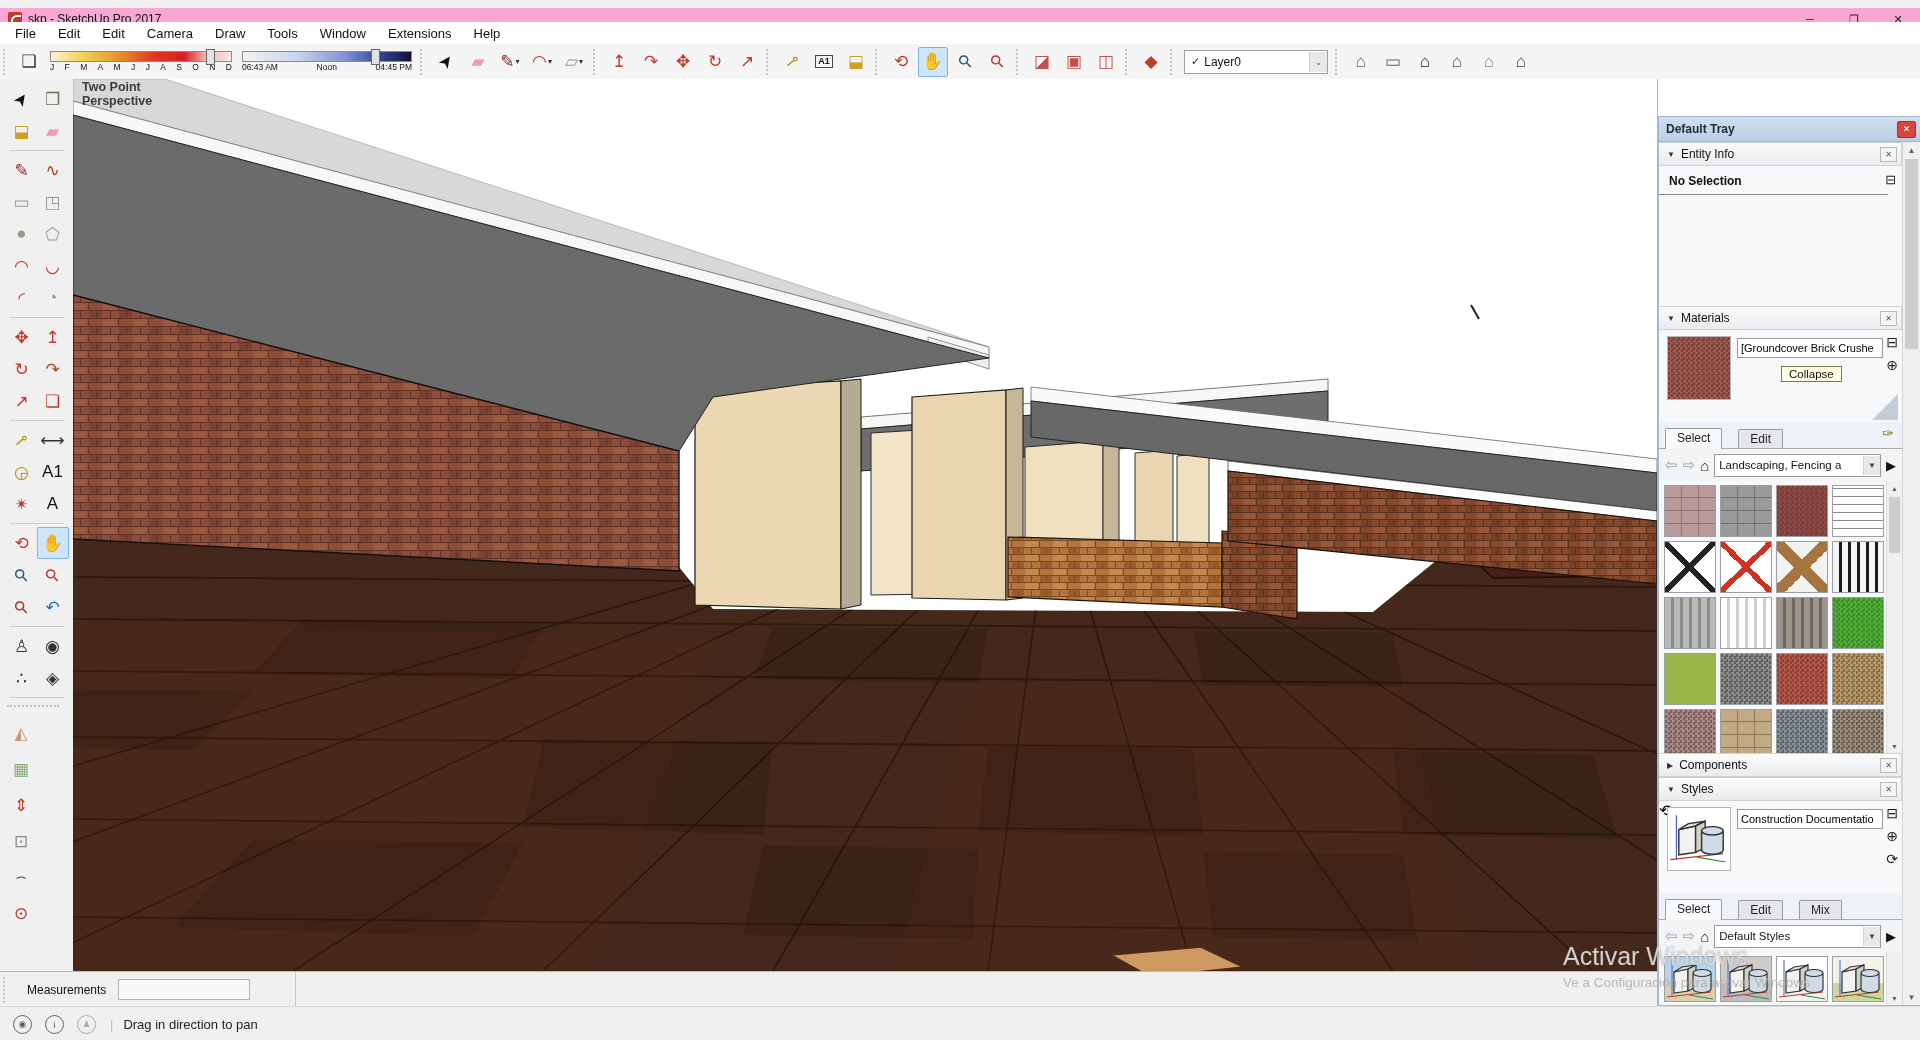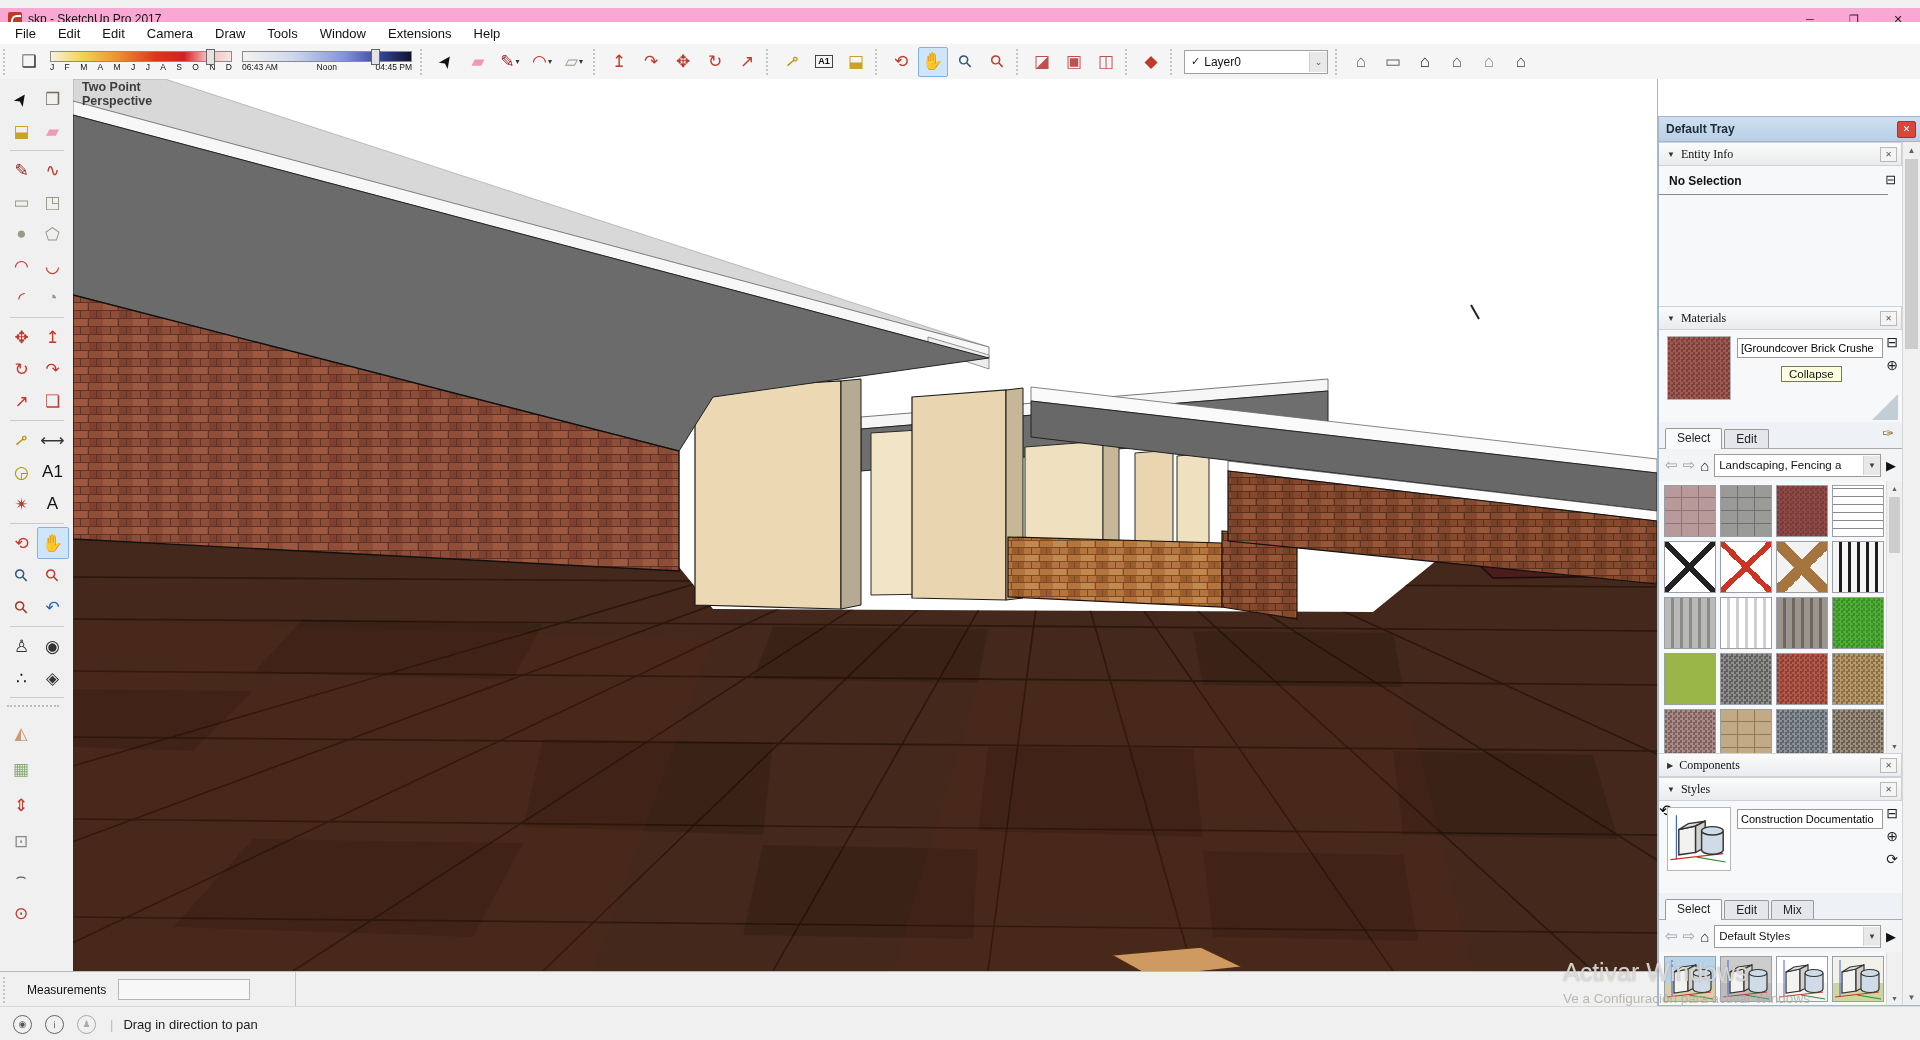--- a/index.html
+++ b/index.html
@@ -43,21 +43,21 @@
   .picon.active{background:#cfe6fa;border-color:#7fb2e5;}
   .pdiv{grid-column:1 / span 2;height:7px;position:relative;}
   .pdiv:after{content:"";position:absolute;left:4px;right:4px;top:3px;border-top:1px solid #cccccc;}
   #sandbox{padding:2px 0 0 5px;}
   #sandbox .sgrip{width:52px;height:8px;border-top:2px dotted #bdbdbd;margin:2px 0 2px 2px;}
   #sandbox .picon{margin-bottom:4px;}
   
   #viewport{position:absolute;left:73px;top:79px;width:1584px;height:892px;background:#fff;overflow:hidden;}
   #camera-label{position:absolute;left:9px;top:2px;width:92px;font-size:12.5px;line-height:1.1;color:#3d3d3d;z-index:5;font-weight:bold;}
   #watermark{position:absolute;left:1563px;top:942px;z-index:60;pointer-events:none;}
-  #wm1{font-size:25px;color:rgba(224,220,216,0.92);text-shadow:0 0 2px rgba(90,90,90,0.45);font-weight:300;margin-top:16px;}
+  #wm1{font-size:25px;color:rgba(224,220,216,0.92);text-shadow:0 0 2px rgba(90,90,90,0.45);font-weight:300;}
   #wm2{font-size:13.5px;color:rgba(178,172,166,0.85);margin-top:4px;}
   
   #measbar{position:absolute;left:0;top:971px;width:1657px;height:35px;background:#f0f0f0;border-top:1px solid #b9b9b9;display:flex;align-items:center;}
   #measbox{width:295px;height:100%;border-right:1px solid #c6c6c6;display:flex;align-items:center;background:#f0f0f0;box-shadow:inset 0 -1px 0 #dcdcdc;}
   #measlabel{font-size:12px;color:#111;margin-left:14px;}
   #measvalue{width:130px;height:19px;background:#f7f7f7;border:1px solid #b5b5b5;margin-left:12px;font-size:11px;}
   
   #statusbar{position:absolute;left:0;top:1006px;width:1920px;height:34px;background:#f0f0f0;border-top:1px solid #dadada;display:flex;align-items:center;}
   .sicon{width:17px;height:17px;border:1.6px solid #666;border-radius:50%;display:flex;align-items:center;justify-content:center;font-size:9px;color:#555;margin-left:13px;}
   .sicon.dim{border-color:#aaa;color:#aaa;}
@@ -66,37 +66,37 @@
   
   #tray-region{position:absolute;left:1657px;top:79px;width:263px;height:927px;background:#ffff;border-left:1px solid #b5b5b5;background:#fff;}
   #tray{position:absolute;left:0;top:37px;width:263px;height:890px;background:#eef1f5;border:1px solid #9fb6cc;box-sizing:border-box;display:flex;flex-direction:column;}
   #tray-titlebar{height:24px;background:linear-gradient(#cfdff0,#b9cfe6);display:flex;align-items:center;border-bottom:1px solid #9fb6cc;}
   #tray-title{font-size:12px;font-weight:bold;color:#1c2a3a;margin-left:7px;flex:1;}
   #tray-close{width:17px;height:15px;background:#d8473a;color:#fff;font-size:9px;display:flex;align-items:center;justify-content:center;border-radius:2px;margin-right:4px;border:1px solid #a53328;}
   #tray-body{flex:1;display:flex;min-height:0;}
   #tray-sections{width:244px;display:flex;flex-direction:column;min-width:0;}
   .sec-header{height:22px;background:linear-gradient(#fbfbfb,#e9ebee);border:1px solid #cdd2d8;border-left:none;display:flex;align-items:center;font-size:12px;}
   .sec-header .tri{font-size:8px;color:#333;margin:0 6px 0 8px;}
-  .sec-header .sec-title{flex:1;color:#111;font-family:Liberation Serif, serif;}
+  .sec-header .sec-title{flex:1;color:#111;}
   .sec-header .sec-close{width:15px;height:13px;border:1px solid #b9b9b9;background:#f4f4f4;color:#555;font-size:8px;display:flex;align-items:center;justify-content:center;margin-right:4px;}
   .sec-body{background:#f7f8f9;position:relative;}
   #entity-body{height:140px;}
   #no-selection{font-size:12px;font-weight:bold;color:#111;padding:8px 0 6px 10px;border-bottom:1px solid #8a8a8a;margin-right:14px;}
   .ptoggle{position:absolute;right:6px;top:6px;font-size:13px;color:#222;}
   
   #mat-preview-row{height:92px;position:relative;}
   #mat-thumb{position:absolute;left:8px;top:6px;width:62px;height:62px;border:1px solid #b5b5b5;
      background:repeating-conic-gradient(#9e5a52 0% 25%, #7e423c 0% 50%) 0 0 / 5px 5px;}
   #mat-name{position:absolute;left:78px;top:8px;width:138px;height:18px;border:1px solid #9a9a9a;background:#fff;font-size:11px;font-family:"Liberation Sans",sans-serif;padding:0 3px;}
   #mat-tooltip{position:absolute;left:122px;top:36px;background:#ffffe1;border:1px solid #7a7a52;font-size:11.5px;padding:1px 7px;color:#111;z-index:8;}
   .side-icons{position:absolute;right:4px;top:4px;display:flex;flex-direction:column;align-items:center;}
   .side-icons span{margin-bottom:7px;font-size:14px;color:#222;}
   #mat-corner{position:absolute;right:4px;bottom:2px;width:0;height:0;border-left:26px solid transparent;border-bottom:26px solid #c3cdd6;}
   .tabrow{height:26px;display:flex;align-items:flex-end;padding-left:6px;border-bottom:1px solid #aaa;background:#eef1f5;position:relative;}
-  .tab{font-size:12px;border:1px solid #9a9a9a;border-bottom:none;background:#e4e6e9;padding:2px 11px;margin-right:2px;color:#222;border-radius:2px 2px 0 0;}
+  .tab{font-size:12px;border:1px solid #9a9a9a;border-bottom:none;background:#e4e6e9;padding:2px 11px;margin-right:16px;color:#222;border-radius:2px 2px 0 0;}
   .tab.active{background:#f8f9fa;position:relative;top:1px;padding-bottom:4px;font-weight:normal;}
   .tab-side{position:absolute;right:8px;top:3px;font-size:14px;color:#8a6a10;}
   .navrow{height:32px;display:flex;align-items:center;padding:0 6px;background:#f2f4f6;}
   .navrow .nav{font-size:15px;color:#9aa0a6;margin-right:5px;}
   .navrow .home{font-size:15px;color:#222;margin-right:5px;}
   .navcombo{flex:1;height:21px;border:1px solid #9a9a9a;background:#fff;display:flex;align-items:center;font-size:11.5px;}
   .navcombo .val{flex:1;padding-left:4px;color:#111;white-space:nowrap;overflow:hidden;}
   .navcombo .cbtn{width:16px;height:19px;background:#e8e8e8;border-left:1px solid #cfcfcf;display:flex;align-items:center;justify-content:center;font-size:8px;color:#444;}
   .navrow .details{font-size:13px;color:#111;margin-left:5px;}
   #mat-grid-wrap{height:272px;position:relative;background:#f7f8f9;overflow:hidden;}

